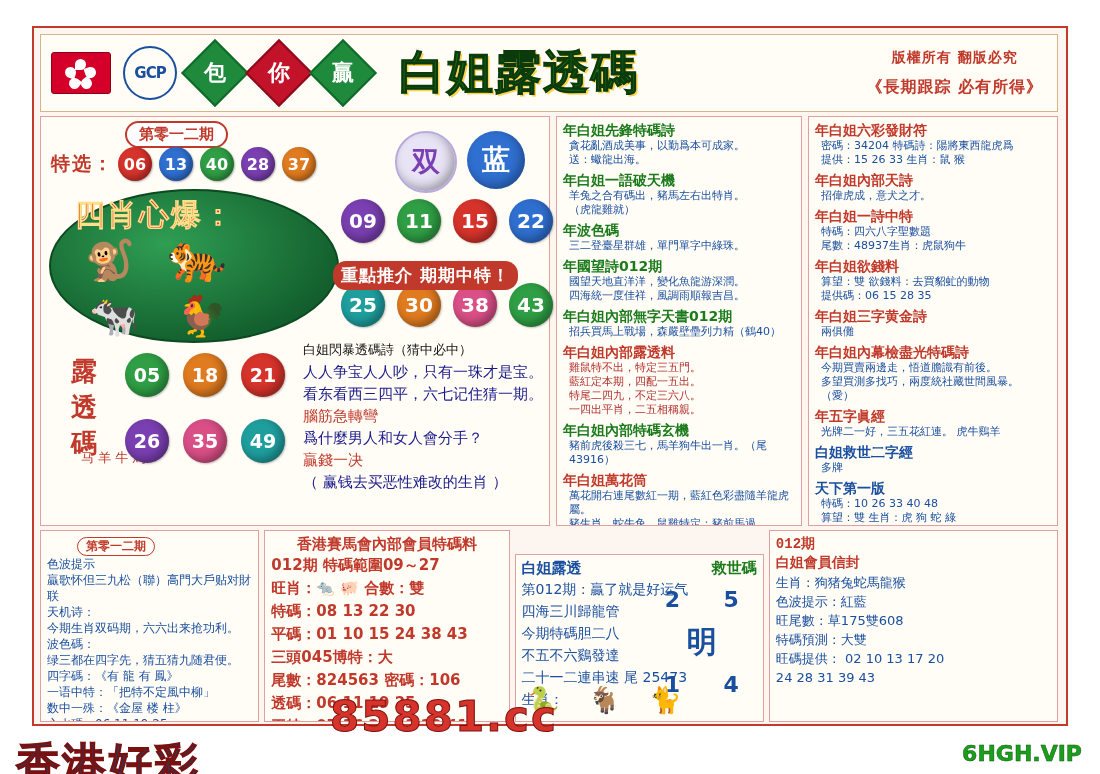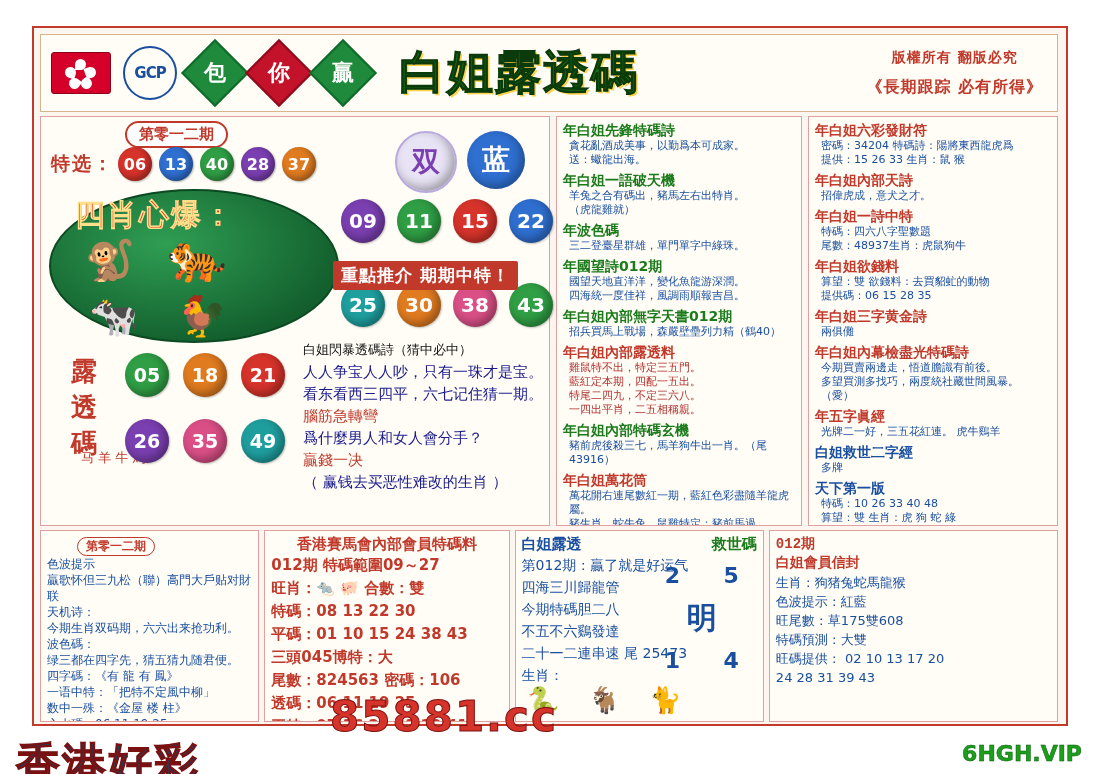--- a/index.html
+++ b/index.html
@@ -110,21 +110,21 @@
 
   .rb-rows{position:absolute;left:300px;top:82px;}
   .rb-line{display:flex;margin-bottom:16px;}
   .rb{
     width:44px;height:44px;border-radius:50%;margin-right:12px;
     display:flex;align-items:center;justify-content:center;color:#fff;font-size:20px;font-weight:bold;
     box-shadow:inset -4px -4px 8px rgba(0,0,0,.32),1px 1px 2px rgba(0,0,0,.25);
   }
   .recommend{
     position:absolute;left:292px;top:144px;background:#c0392b;color:#fff;
-    font-size:17px;font-weight:bold;padding:3px 8px;border-radius:2px;letter-spacing:1px;
+    font-size:17px;font-weight:bold;padding:3px 8px;border-radius:13px;letter-spacing:1px;
   }
 
   .lu-tou-ma{
     position:absolute;left:14px;top:236px;width:58px;
     color:#c0392b;font-size:26px;font-weight:bold;line-height:36px;text-align:center;
   }
   .lt-rows{position:absolute;left:84px;top:236px;}
   .lt-line{display:flex;margin-bottom:14px;}
   .lt{
     width:44px;height:44px;border-radius:50%;margin-right:14px;
@@ -145,21 +145,21 @@
   .blk .t.blue{color:#1a4fa0;}
   .blk .b{color:#1a4fa0;font-size:11px;line-height:14px;padding-left:6px;}
   .blk .b.rd{color:#b03030;}
   .right-panel .t{color:#c0392b;}
   .right-panel .b{color:#1a4fa0;}
 
   
   .row2{position:absolute;left:6px;top:502px;width:1018px;height:192px;display:flex;gap:5px;}
   .c1{width:220px;}
   .c2{width:246px;}
-  .c3{width:250px;}
+  .c3{width:250px;margin-top:24px;}
   .c4{width:290px;}
   .cell{background:#fffdf5;border:1px solid #e0a0a0;box-sizing:border-box;padding:4px 6px;overflow:hidden;}
   .c1 .tag{
     border:1px solid #c0392b;border-radius:10px;display:inline-block;padding:0 8px;color:#c0392b;
     font-size:12px;font-weight:bold;margin-left:30px;
   }
   .c1 .ln{color:#1a4fa0;font-size:12px;line-height:16px;}
   .c2 .hd{color:#c0392b;font-size:15px;font-weight:bold;text-align:center;}
   .c2 .ln{color:#c0392b;font-size:15px;line-height:23px;font-weight:bold;}
   .c3 .hd{display:flex;justify-content:space-between;color:#1a4fa0;font-size:15px;font-weight:bold;}

